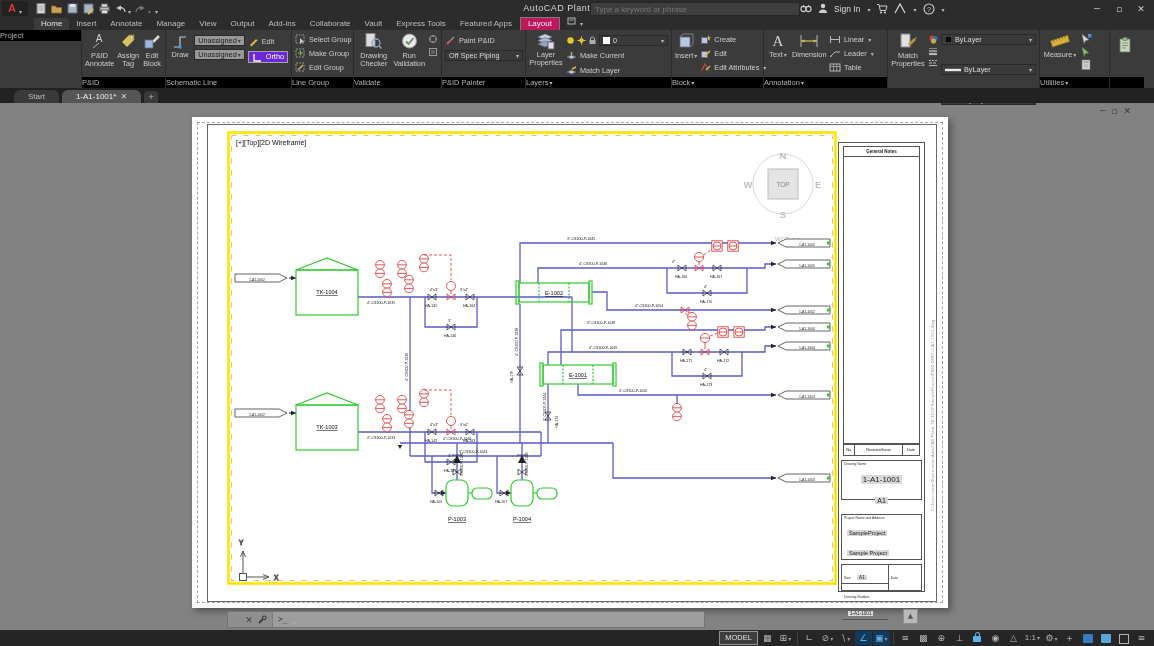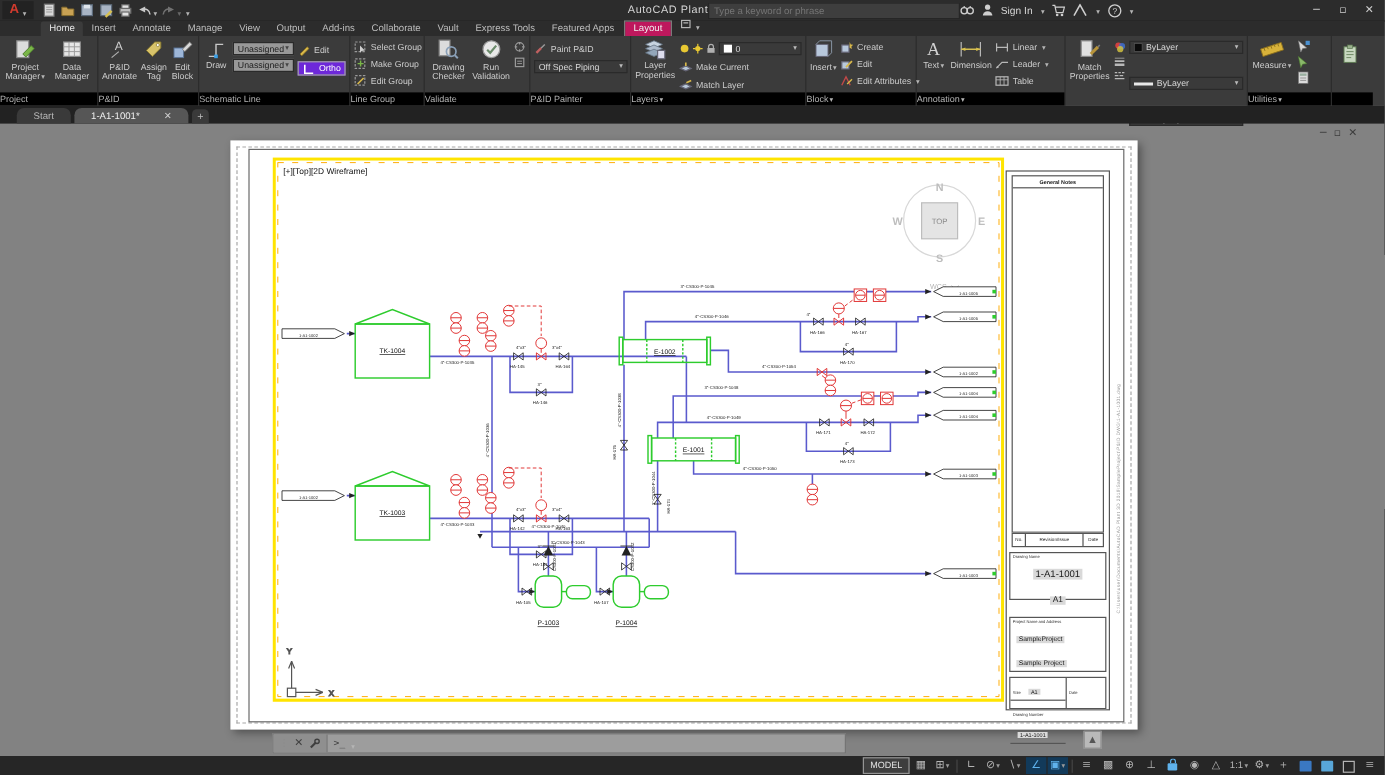--- a/index.html
+++ b/index.html
@@ -35,21 +35,21 @@
   .srow svg{flex:0 0 auto;}
   .combo{background:#989898;color:#1c1c1c;font-size:7.3px;border:1px solid #2a2a2a;height:11px;line-height:10px;padding:0 3px;display:flex;align-items:center;justify-content:space-between;box-sizing:border-box;}
   .combo.dark{background:#3a3a3a;color:#d8d8d8;}
   .combo .car::after{color:#444;}
   .combo.dark .car::after{color:#bbb;}
   .orthobtn{background:#6d28d9;border:1px solid #a3a3a3;color:#fff;}
   .grip{color:#8a8a8a;font-size:8px;}
   
   .ftabs{position:absolute;left:0;top:88px;width:1154px;height:15px;background:#222;display:flex;align-items:flex-end;padding-left:14px;box-sizing:border-box;}
   .ftab{height:13px;line-height:13px;font-size:8px;color:#b9b9b9;background:#3a3a3a;padding:0 14px;border-radius:6px 6px 0 0;margin-right:3px;}
-  .ftab.active{background:#565656;color:#efefef;display:flex;align-items:center;gap:20px;}
+  .ftab.active{background:#565656;color:#efefef;display:flex;align-items:center;gap:4px;}
   .ftab .x{color:#cfcfcf;font-size:8px;font-family:"DejaVu Sans",sans-serif;}
   .newtab{width:14px;height:12px;background:#3a3a3a;border-radius:4px 4px 0 0;color:#bbb;font-size:9px;text-align:center;line-height:12px;}
   
   .docbtns{position:absolute;left:1100px;top:106px;display:flex;gap:6px;color:#3c3c3c;font-size:9px;font-family:"DejaVu Sans",sans-serif;}
   .paper{position:absolute;left:192px;top:117px;width:756px;height:491px;background:#fff;box-shadow:3px 3px 7px rgba(0,0,0,.38);}
   .pmargin{position:absolute;left:5px;top:5px;right:5px;bottom:5px;border:1px dashed #a8a8a8;}
   .pframe{position:absolute;left:15px;top:7px;width:728px;height:476px;border:1px solid #6a6a6a;}
   .dwg{position:absolute;left:35px;top:14px;width:610px;height:454px;}
   .vpath{position:absolute;left:520px;top:296px;width:440px;transform:rotate(-90deg);font-size:4px;color:#999;text-align:center;letter-spacing:.3px;}
   .scrollbtn{position:absolute;left:903px;top:609px;width:13px;height:13px;background:#b9b9b9;border:1px solid #8d8d8d;color:#555;font-size:7px;text-align:center;line-height:12px;font-family:"DejaVu Sans",sans-serif;}
@@ -198,36 +198,20 @@
     <span class="rtab sel">Layout</span>
     <span style="margin-left:8px"><svg width="12" height="9">
           <rect x="1" y="1" width="7" height="6" fill="none" stroke="#b5b5b5"></rect>
           <path d="M2.5,3 h4" stroke="#b5b5b5"></path>
         </svg><span class="car"></span></span>
   </div>
 
   <div class="rib">
 
     <div class="pnl" style="width:82px">
-      <div class="pbody">
-        <div class="bigb">
-          <svg width="19" height="19">
-              <rect x="2" y="2" width="10" height="14" fill="#dcdcdc" stroke="#888"></rect>
-              <path d="M7,13 L14,6 l2.5,2.5 L9.5,15.5 Z" fill="#7ab648" stroke="#4e7d2f" stroke-width=".8"></path>
-            </svg>
-          <span>Project Manager</span><span class="car"></span>
-        </div>
-        <div class="bigb">
-          <svg width="19" height="19">
-              <rect x="2" y="3" width="14" height="12" fill="#e6e6e6" stroke="#888"></rect>
-              <path d="M2,7 h14 M2,11 h14 M6.5,3 v12 M11,3 v12" stroke="#9a9a9a" stroke-width=".8"></path>
-            </svg>
-          <span>Data Manager</span>
-        </div>
-      </div>
       <div class="ptitle">Project</div>
     </div>
 
     <div class="pnl" style="width:84px">
       <div class="pbody">
         <div class="bigb" style="width:30px">
           <svg width="19" height="19">
               <text x="9" y="10" text-anchor="middle" font-size="10" fill="#d0d0d0" font-family="Liberation Sans">A</text>
               <path d="M3,16 L9,11" stroke="#b0b0b0" stroke-width="1"></path>
             </svg>

